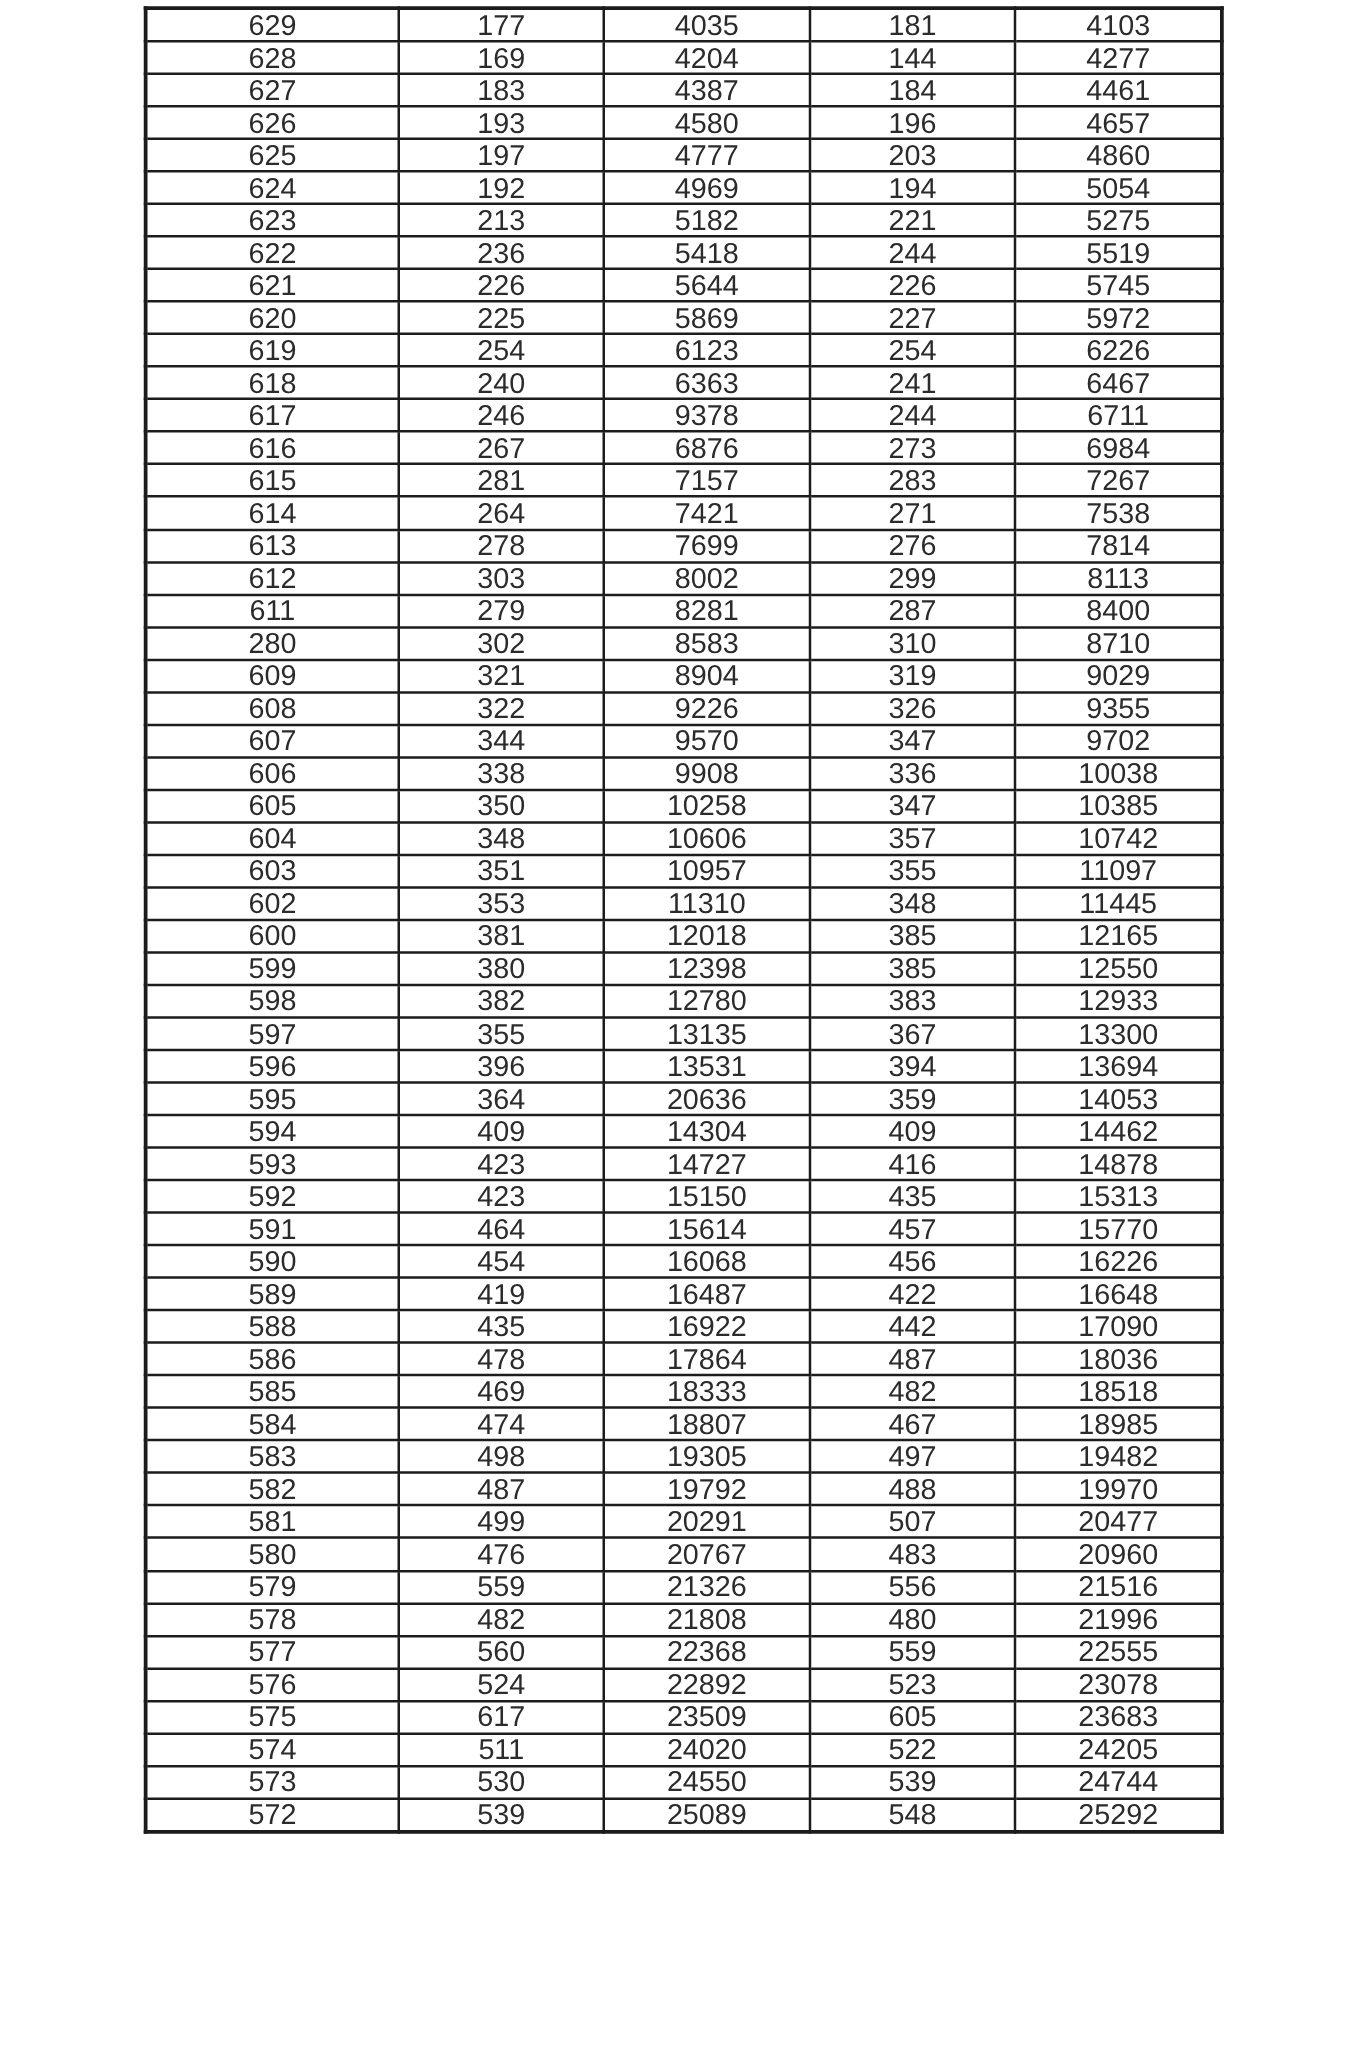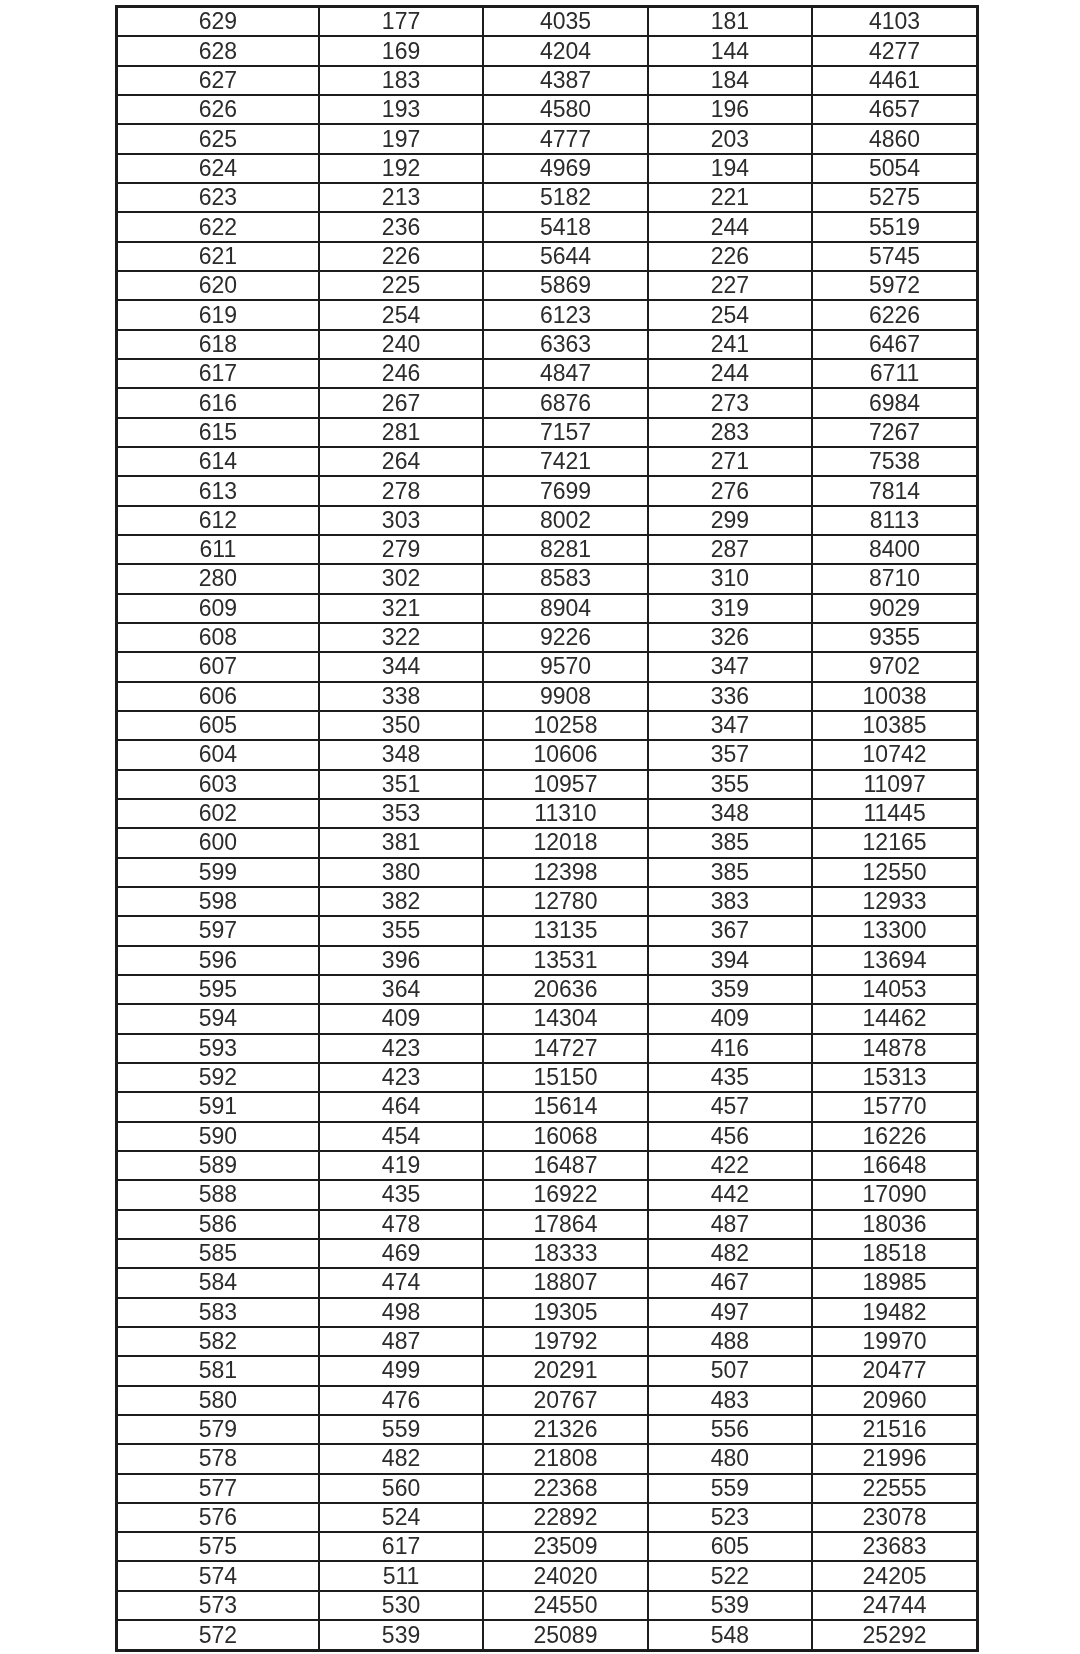--- a/index.html
+++ b/index.html
@@ -12,21 +12,21 @@
     height: 1654px;
     background: var(--bg, #ffffff);
     font-family: "Liberation Sans", sans-serif;
     overflow: hidden;
   }
   table.score-table {
     position: absolute;
     left: 115px;
     top: 5px;
     width: 864px;
-    height: 1647px;
+    height: 1462px;
     border-collapse: collapse;
     table-layout: fixed;
     border: 3px solid var(--border, #1c1c1c);
   }
   table.score-table td {
     border: 2px solid var(--border, #1c1c1c);
     text-align: center;
     vertical-align: middle;
     padding: 0;
     font-size: 23px;
@@ -128,21 +128,21 @@
       <tr>
         <td>618</td>
         <td>240</td>
         <td>6363</td>
         <td>241</td>
         <td>6467</td>
       </tr>
       <tr>
         <td>617</td>
         <td>246</td>
-        <td>4847</td>
+        <td>9378</td>
         <td>244</td>
         <td>6711</td>
       </tr>
       <tr>
         <td>616</td>
         <td>267</td>
         <td>6876</td>
         <td>273</td>
         <td>6984</td>
       </tr>

